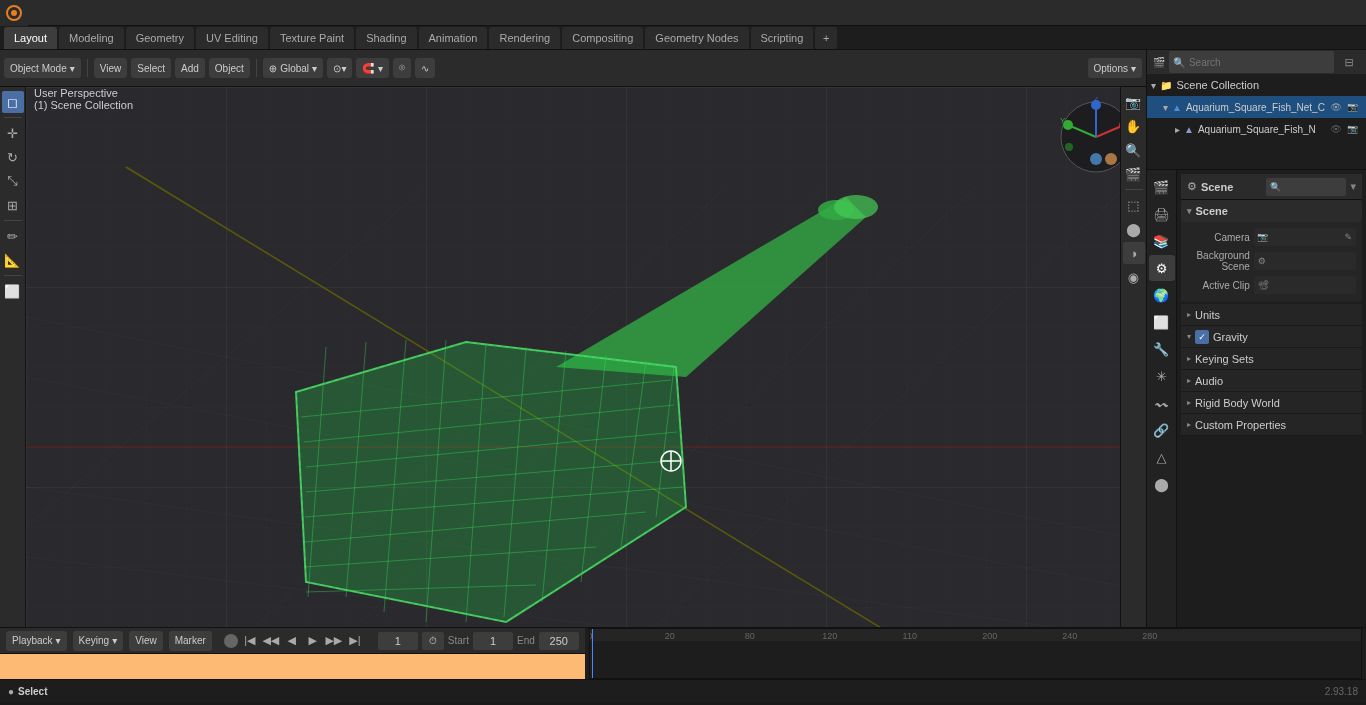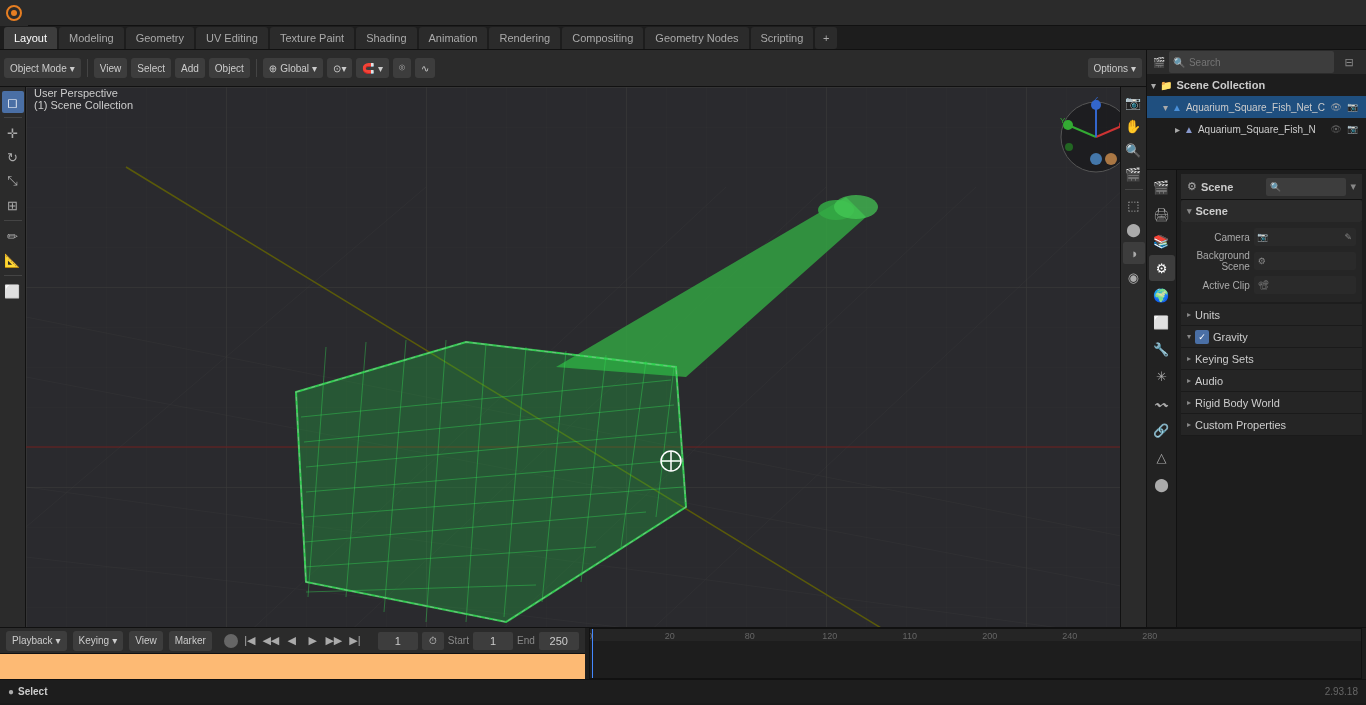--- a/index.html
+++ b/index.html
@@ -401,21 +401,21 @@
       background: #4a6fa5;
       border-radius: 2px;
       display: flex; align-items: center; justify-content: center;
       color: white; font-size: 9px;
     }
 
     
     .collection-label {
       font-size: 11px;
       color: #ccc;
-      font-weight: bold;
+      font-weight: normal;
     }
 
     
     #props-icons-sidebar {
       display: flex;
       flex-direction: column;
       align-items: center;
       width: 30px;
       background: #222;
       gap: 1px;

